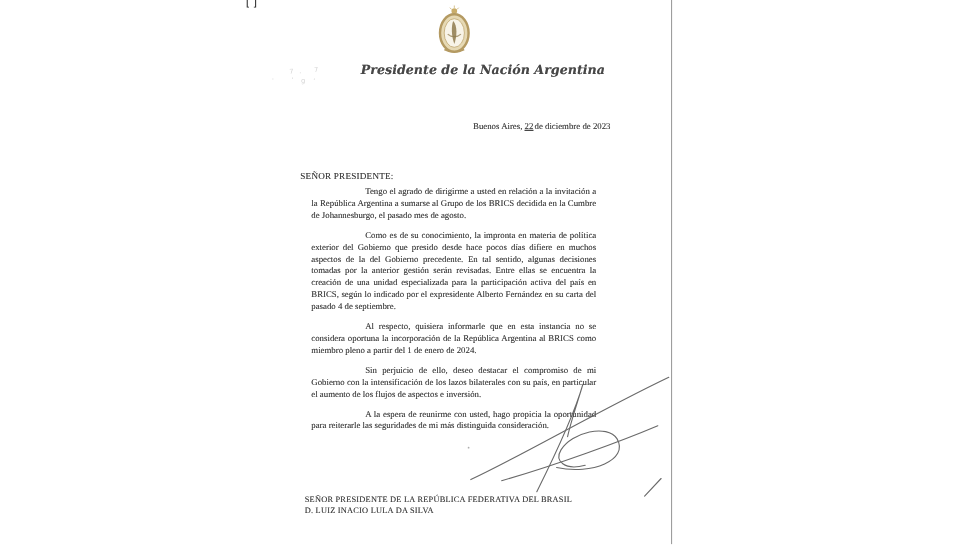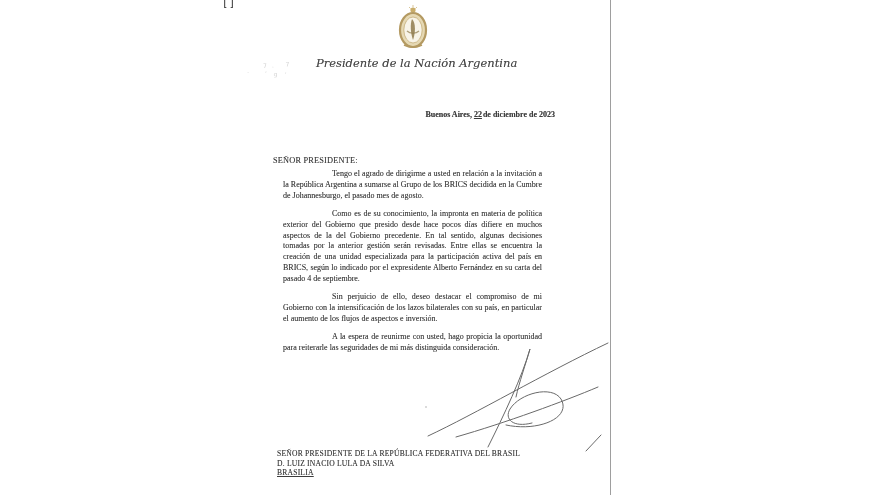--- a/index.html
+++ b/index.html
@@ -19,33 +19,33 @@
     font-family:"DejaVu Sans Mono", monospace; font-size:10px; color:#1a1a1a;
     letter-spacing:1px;
   }
 
   .emblem {
     position:absolute; left:396px; top:4px; width:34px; height:46px;
     filter: blur(.3px);
   }
 
   .script-title {
-    position:absolute; left:316px; top:56px; width:184px; text-align:center;
+    position:absolute; left:328px; top:56px; width:184px; text-align:center;
     font-family:"DejaVu Serif", serif; font-style:italic;
-    font-size:11.5px; color:#474747; white-space:nowrap;
+    font-size:11.5px; color:#474747; white-space:nowrap;font-weight:bold;
   }
 
   .pencil { position:absolute; color:#8a8a8a; opacity:.38; font-size:6px;
     font-family:"DejaVu Sans", sans-serif; }
   .pencil.m1 { left:263px; top:61px; letter-spacing:5px; transform:rotate(-4deg); }
   .pencil.m2 { left:247px; top:70px; letter-spacing:7px; transform:rotate(3deg); }
 
   .dateline {
     position:absolute; left:283px; top:110px; width:272px; text-align:right;
-    font-size:8px; white-space:nowrap;font-weight:bold;
+    font-size:8px; white-space:nowrap;
   }
   .date-day { text-decoration:underline; padding-right:1px; }
 
   .salutation {
     position:absolute; left:273px; top:156px; font-size:8.3px; letter-spacing:.2px;
   }
 
   .body-block {
     position:absolute; left:283px; top:169px; width:273px;
     font-size:8px; line-height:10.9px; text-align:justify;
@@ -95,34 +95,34 @@
   <div class="dateline scan-text">
     <span>Buenos Aires,</span>
     <span class="date-day">22</span><span>de diciembre de 2023</span>
   </div>
 
   <div class="salutation scan-text">SEÑOR PRESIDENTE:</div>
 
   <div class="body-block scan-text">
     <p>Tengo el agrado de dirigirme a usted en relación a la invitación a la República Argentina a sumarse al Grupo de los BRICS decidida en la Cumbre de Johannesburgo, el pasado mes de agosto.</p>
     <p>Como es de su conocimiento, la impronta en materia de política exterior del Gobierno que presido desde hace pocos días difiere en muchos aspectos de la del Gobierno precedente. En tal sentido, algunas decisiones tomadas por la anterior gestión serán revisadas. Entre ellas se encuentra la creación de una unidad especializada para la participación activa del país en BRICS, según lo indicado por el expresidente Alberto Fernández en su carta del pasado 4 de septiembre.</p>
+    <p>Al respecto, quisiera informarle que en esta instancia no se considera oportuna la incorporación de la República Argentina al BRICS como miembro pleno a partir del 1 de enero de 2024.</p>
     <p>Sin perjuicio de ello, deseo destacar el compromiso de mi Gobierno con la intensificación de los lazos bilaterales con su país, en particular el aumento de los flujos de aspectos e inversión.</p>
     <p>A la espera de reunirme con usted, hago propicia la oportunidad para reiterarle las seguridades de mi más distinguida consideración.</p>
   </div>
 
   <svg class="signature" viewBox="0 0 195 118">
     <g fill="none" stroke="#4f4f4f" stroke-width="1" stroke-linecap="round" opacity=".85">
       <path d="M8,101 C55,79 125,38 188,8"></path>
       <path d="M36,102 C85,88 145,66 178,52"></path>
       <path d="M68,112 C84,80 102,42 110,14 C106,28 99,48 96,62"></path>
       <path d="M86,90 C118,97 152,83 141,64 C132,50 100,58 90,74 C84,84 93,93 112,88"></path>
       <path d="M166,116 L181,100"></path>
     </g>
     <circle cx="6" cy="72" r=".8" fill="#777777" opacity=".6"></circle>
   </svg>
 
   <div class="recipient scan-text">
     <div>SEÑOR PRESIDENTE DE LA REPÚBLICA FEDERATIVA DEL BRASIL</div>
     <div>D. LUIZ INACIO LULA DA SILVA</div>
-    <div class="underlined">BRASILIA</div>
   </div>
 
 </div>
 
 </body></html>

